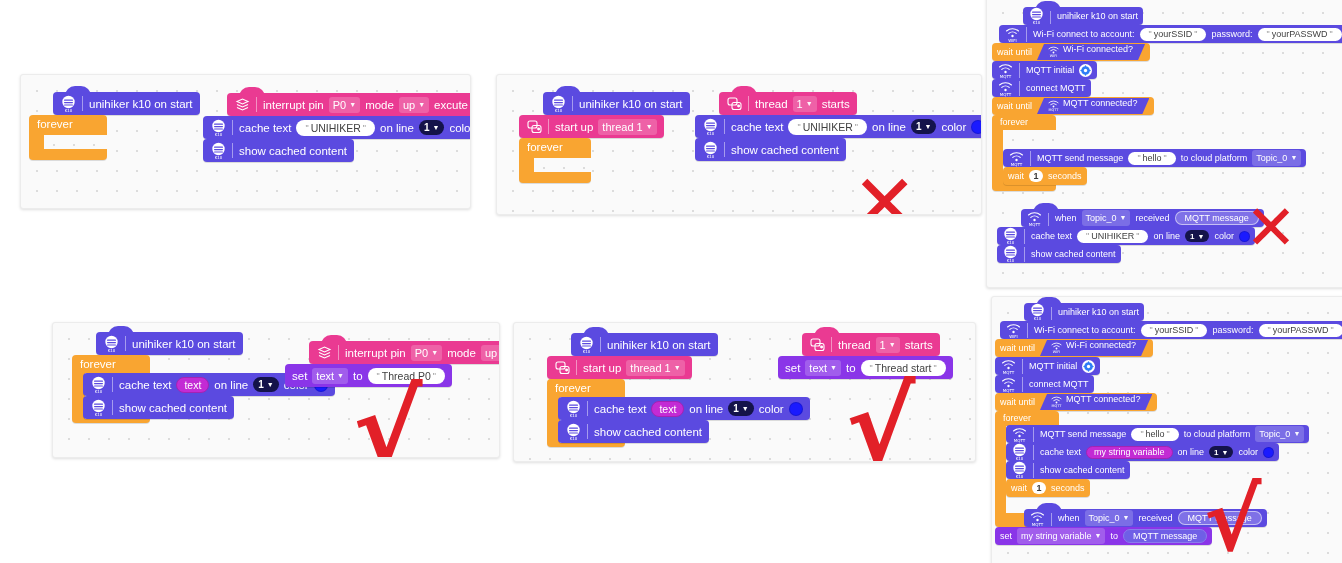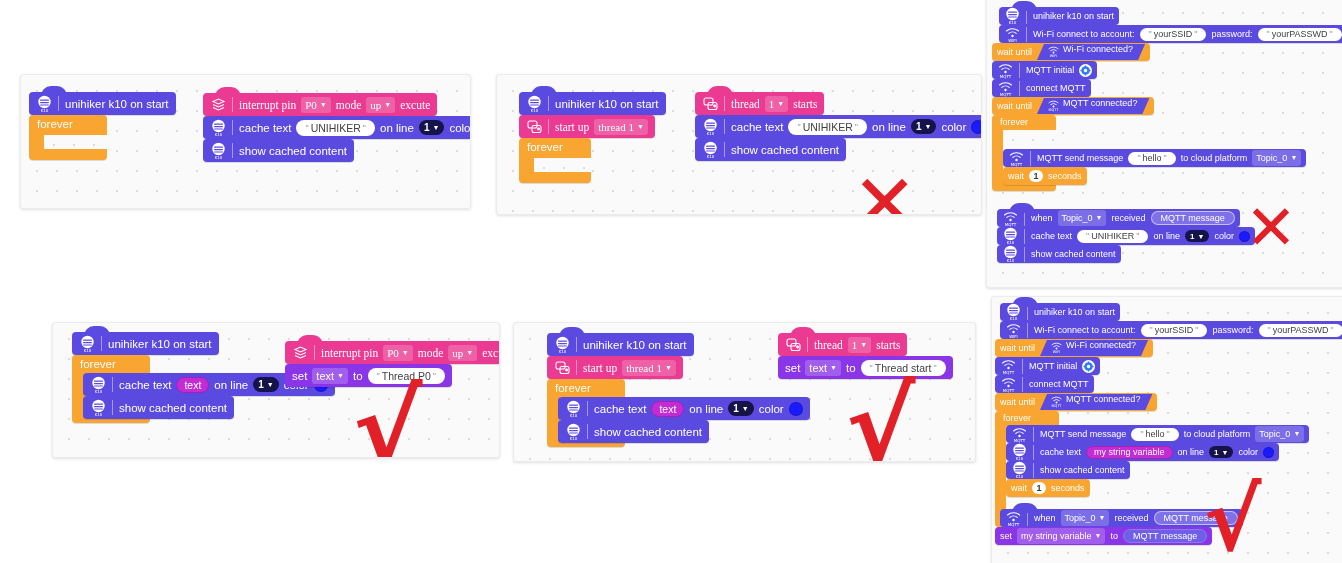--- a/index.html
+++ b/index.html
@@ -32,34 +32,34 @@
     display: flex;
     align-items: center;
     height: 23px;
     border-radius: 4px;
     color: #ffffff;
     font-size: 11.5px;
     white-space: nowrap;
     padding: 0 7px;
     box-shadow: 0 1px 0 rgba(0,0,0,0.12);
   }
-  .blk.hat { border-radius: 4px 4px 4px 4px; }
+  .blk.hat { border-radius: 4px 4px 4px 4px; margin-left: 24px; }
 
   
   .hat::before {
     content: "";
     position: absolute;
     left: 12px; top: -6px;
     width: 26px; height: 10px;
     border-radius: 13px 13px 0 0;
     background: inherit;
   }
 
   .c-purple  { background: #5b4ae0; }
-  .c-pink    { background: #ea3a92; font-family: Liberation Serif, serif; }
+  .c-pink    { background: #ea3a92; }
   .c-orange  { background: #f9a531; }
   .c-violet  { background: #8a35e8; }
 
   
   .ico {
     flex: none;
     width: 17px; height: 18px;
     margin-right: 5px;
     position: relative;
     display: inline-block;

